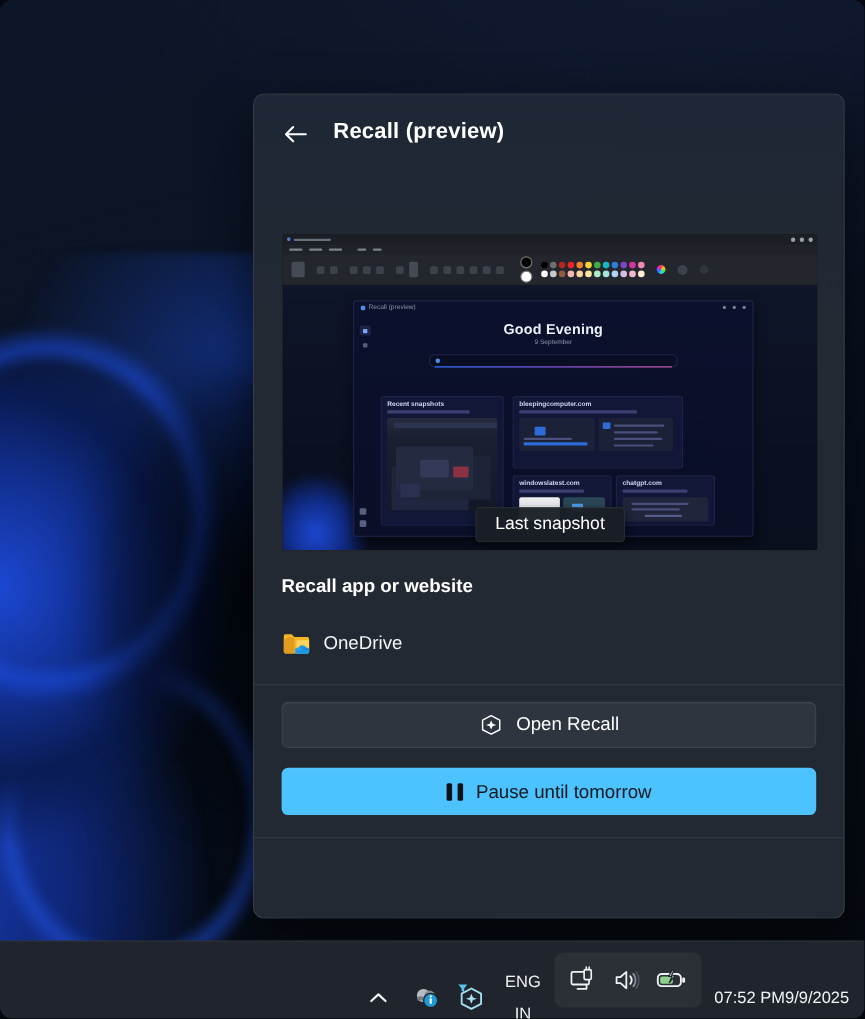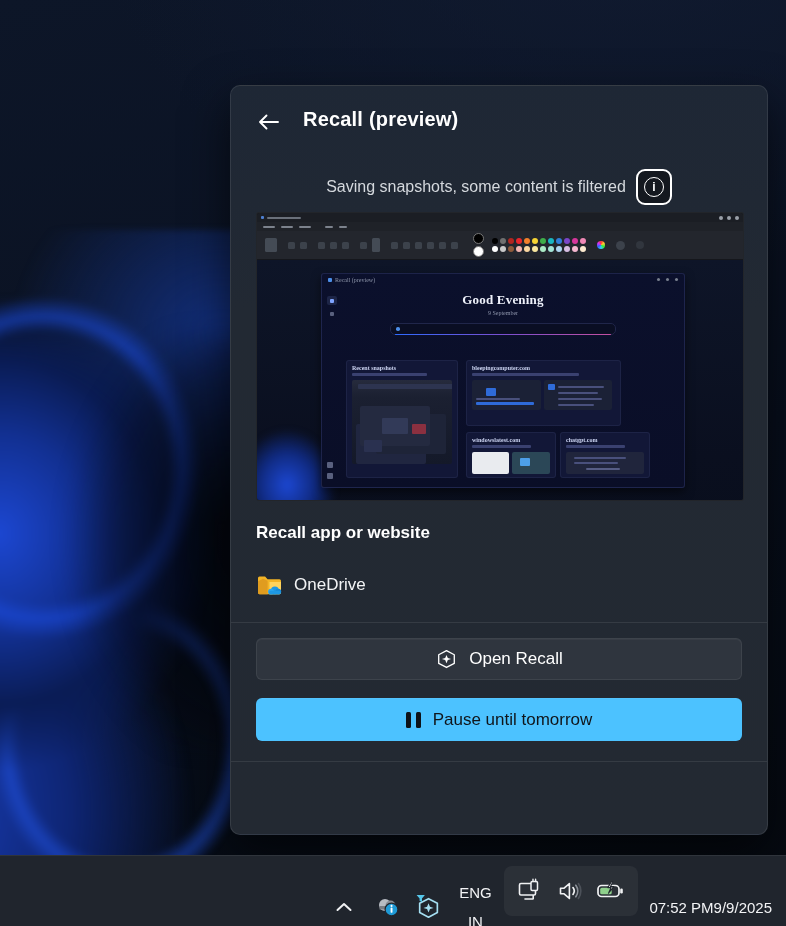--- a/index.html
+++ b/index.html
@@ -1,17 +1,17 @@
 <!DOCTYPE html>
 <html><head>
 <meta charset="utf-8">
 <style>
   html,body{margin:0;padding:0;width:786px;height:926px;overflow:hidden;
     font-family:"Liberation Sans","DejaVu Sans",sans-serif;background:#05080f;}
-  .screen{position:relative;width:786px;height:926px;overflow:hidden;}
+  .screen{position:relative;width:786px;height:926px;overflow:hidden;border-radius:11px;}
 
   
   .wallpaper{position:absolute;inset:0;
     background:
       radial-gradient(900px 640px at 80% -12%, #111b31 0%, rgba(10,16,32,0) 60%),
       linear-gradient(165deg,#0d1628 0%,#0b1324 30%,#070e1c 55%,#05090f 100%);}
   .bloom{position:absolute;left:-170px;top:230px;width:560px;height:660px;filter:blur(3px);
     background:
       radial-gradient(240px 260px at 38% 36%, rgba(22,64,205,0) 52%, rgba(28,78,230,0.55) 58%, rgba(22,64,205,0) 66%),
       radial-gradient(300px 330px at 30% 46%, #1c47d2 0%, #123092 30%, #0a1c55 52%, rgba(6,12,30,0) 72%),
@@ -57,21 +57,21 @@
   .tool.sp{margin-left:6px;}
   .bigdots{display:flex;flex-direction:column;gap:2px;margin-left:10px;}
   .bigdot{width:9px;height:9px;border-radius:50%;border:1px solid #777;}
   .bigdot.k{background:#000;}
   .bigdot.w{background:#fff;}
   .palette{display:flex;flex-direction:column;gap:2px;margin-left:3px;}
   .prow{display:flex;gap:2px;}
   .pdot{width:6px;height:6px;border-radius:50%;display:inline-block;}
   .rainbow{width:8px;height:8px;border-radius:50%;margin-left:6px;
     background:conic-gradient(#f33,#fc3,#3e3,#3cf,#36f,#c3f,#f33);}
-  .pt-canvas{position:relative;height:280px;background:linear-gradient(180deg,#0e1528 0%,#0a0f1f 70%,#090e1c 100%);font-family:Liberation Serif, serif;}
+  .pt-canvas{position:relative;height:280px;background:linear-gradient(180deg,#0e1528 0%,#0a0f1f 70%,#090e1c 100%);}
   .mini-bloom{position:absolute;left:-30px;bottom:-20px;width:150px;height:150px;filter:blur(3px);
     background:radial-gradient(70px 80px at 40% 50%, #1c47d2 0%, #102a80 40%, rgba(8,14,36,0) 70%);}
   .pt-statusbar{height:10px;background:#1b1e24;display:flex;align-items:center;gap:8px;padding:0 8px;}
   .sbar{height:2px;background:#6a707a;border-radius:1px;}
   .pt-statusbar .right{margin-left:auto;display:flex;align-items:center;gap:4px;}
   .slider{width:42px;height:2px;background:#4a5058;border-radius:1px;position:relative;}
   .slider i{position:absolute;left:14px;top:-1.5px;width:5px;height:5px;border-radius:50%;background:#4d9fe8;}
 
   
   .mini-win{position:absolute;left:64px;top:13px;width:362px;height:213px;border-radius:3px;
@@ -163,26 +163,20 @@
 
   <div class="flyout">
 
     <div class="fly-abs back-btn">
       <svg width="23" height="18" viewBox="0 0 23 18">
         <path d="M21 9 H3 M9.5 2.5 L3 9 L9.5 15.5" fill="none" stroke="#ffffff" stroke-width="1.9" stroke-linecap="round" stroke-linejoin="round"></path>
       </svg>
     </div>
     <div class="fly-abs panel-title">Recall (preview)</div>
 
-    <div class="fly-abs status-row">
-      <span class="status-text">Saving snapshots, some content is filtered</span>
-      <span class="info-btn">
-        <span class="info-circle"></span>
-      </span>
-    </div>
 
     <div class="fly-abs snapshot">
       <div class="pt-titlebar">
         <span class="dot"></span>
           <span class="tbar"></span>
         <span class="ctrls">
             <i></i>
             <i></i>
             <i></i>
           </span>
@@ -334,20 +328,21 @@
         <span class="sbar" style="width:34px;"></span>
         <span class="right">
           <span class="sbar" style="width:12px;"></span>
           <span class="sbar" style="width:16px;background:#8b9099;"></span>
           <span class="slider">
               <i></i>
             </span>
         </span>
       </div>
 
+      <div class="snap-overlay">Last snapshot</div>
     </div>
 
     <div class="fly-abs section-heading">Recall app or website</div>
 
     <div class="fly-abs app-row">
       <svg class="onedrive-icon" viewBox="0 0 28 24">
         <path d="M2 4.2 Q2 2.6 3.6 2.6 L9.4 2.6 L12 5.4 L24.4 5.4 Q26 5.4 26 7 L26 19.4 Q26 21 24.4 21 L3.6 21 Q2 21 2 19.4 Z" fill="#f3b426"></path>
         <path d="M2 7.6 L7.2 5 L12 7 L12 21 L3.6 21 Q2 21 2 19.4 Z" fill="#e09c1f"></path>
         <path d="M26 8.4 L14 8.4 L14 21 L24.4 21 Q26 21 26 19.4 Z" fill="#ffd35c"></path>
         <g>

